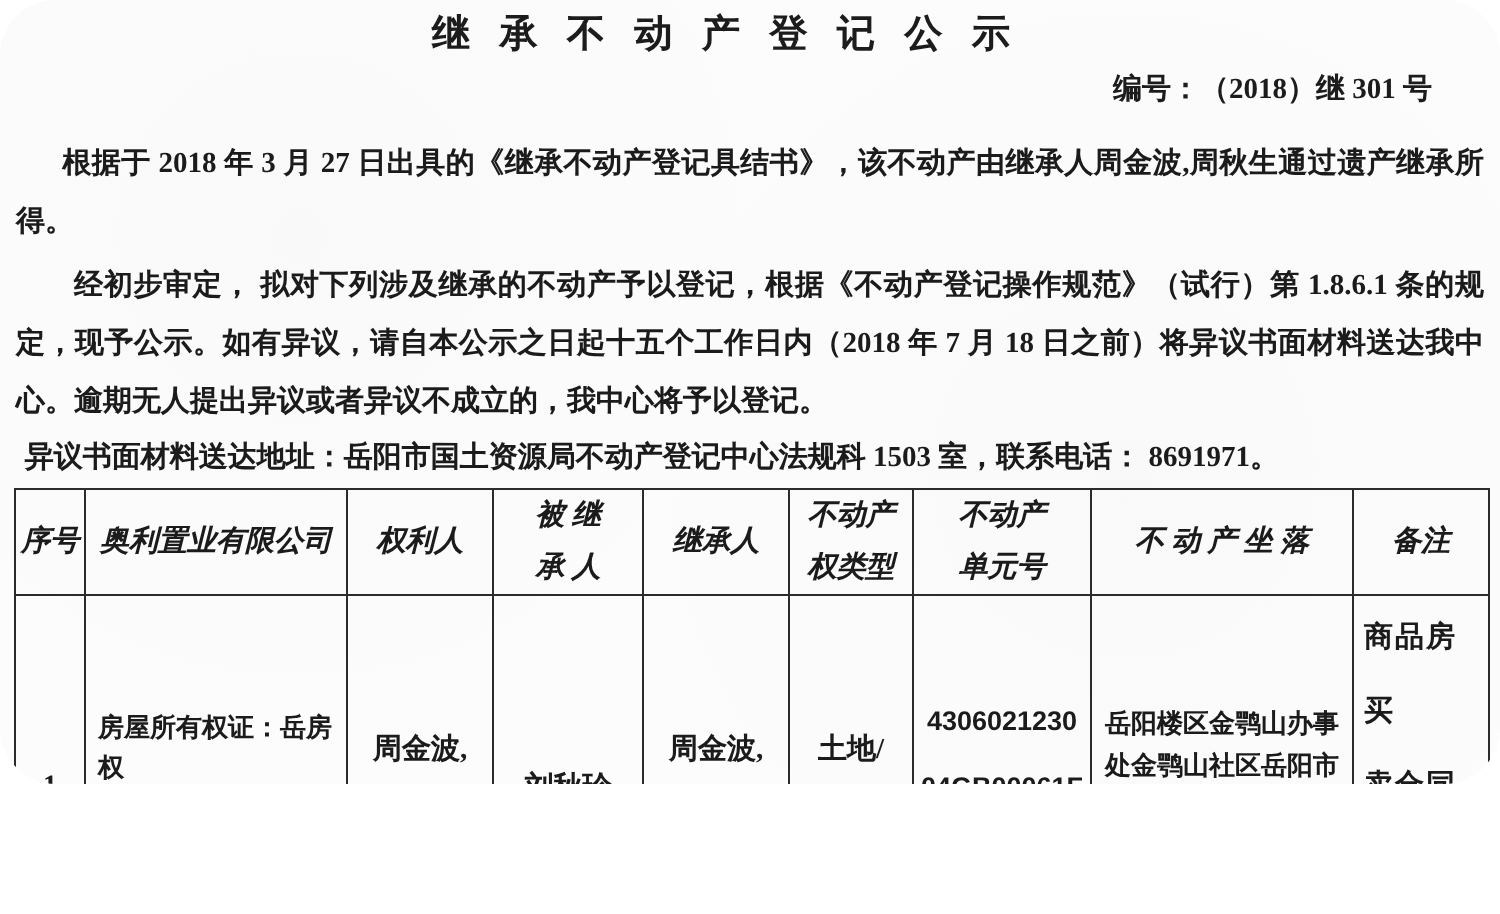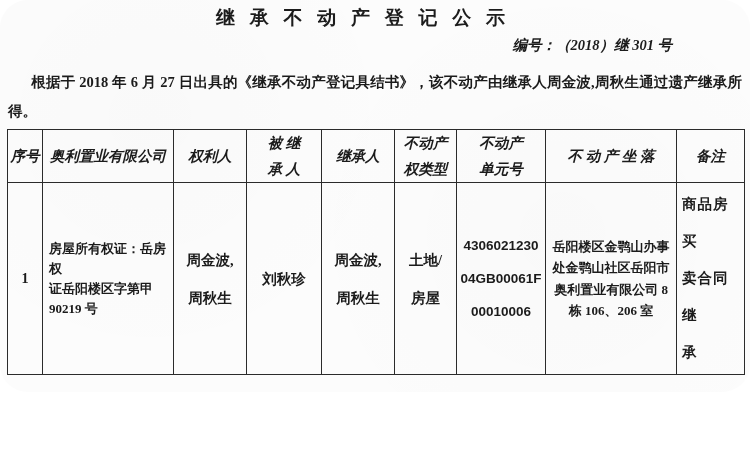--- a/index.html
+++ b/index.html
@@ -25,25 +25,24 @@
     text-align: center;
     font-size: 19px;
     font-weight: bold;
     letter-spacing: 5px;
     line-height: 24px;
     padding-right: 24px; 
   }
   .doc-no {
     margin-top: 5px;
     text-align: right;
-    padding-right: 78px;
+    padding-right: 34px;
     font-size: 14.5px;
     font-weight: 600;
     line-height: 20px;
-    font-style: italic;
   }
   .para {
     margin: 0 8px;
     font-size: 14.5px;
     font-weight: 600;
     line-height: 29px;
     text-align: justify;
     color: #1b1b1b;
   }
   .para.basis   { margin-top: 13px; text-indent: 1.6em; }
@@ -78,23 +77,25 @@
 </style>
 </head>
 <body>
 
 <div class="page">
 
   <div class="title">继 承 不 动 产 登 记 公 示</div>
 
   <div class="doc-no">编号：（2018）继 301 号</div>
 
-  <p class="para basis">根据于 2018 年 6 月 27 日出具的《继承不动产登记具结书》，该不动产由继承人周金波,周秋生通过遗产继承所得。</p>
+  <p class="para basis">根据于 2018 年 3 月 27 日出具的《继承不动产登记具结书》，该不动产由继承人周金波,周秋生通过遗产继承所得。</p>
 
+  <p class="para review">经初步审定， 拟对下列涉及继承的不动产予以登记，根据《不动产登记操作规范》（试行）第 1.8.6.1 条的规定，现予公示。如有异议，请自本公示之日起十五个工作日内（2018 年 7 月 18 日之前）将异议书面材料送达我中心。逾期无人提出异议或者异议不成立的，我中心将予以登记。</p>
 
+  <p class="para address">异议书面材料送达地址：岳阳市国土资源局不动产登记中心法规科 1503 室，联系电话： 8691971。</p>
 
   <table>
     <colgroup>
       <col style="width:35px">
       <col style="width:131px">
       <col style="width:73px">
       <col style="width:75px">
       <col style="width:73px">
       <col style="width:62px">
       <col style="width:89px">

